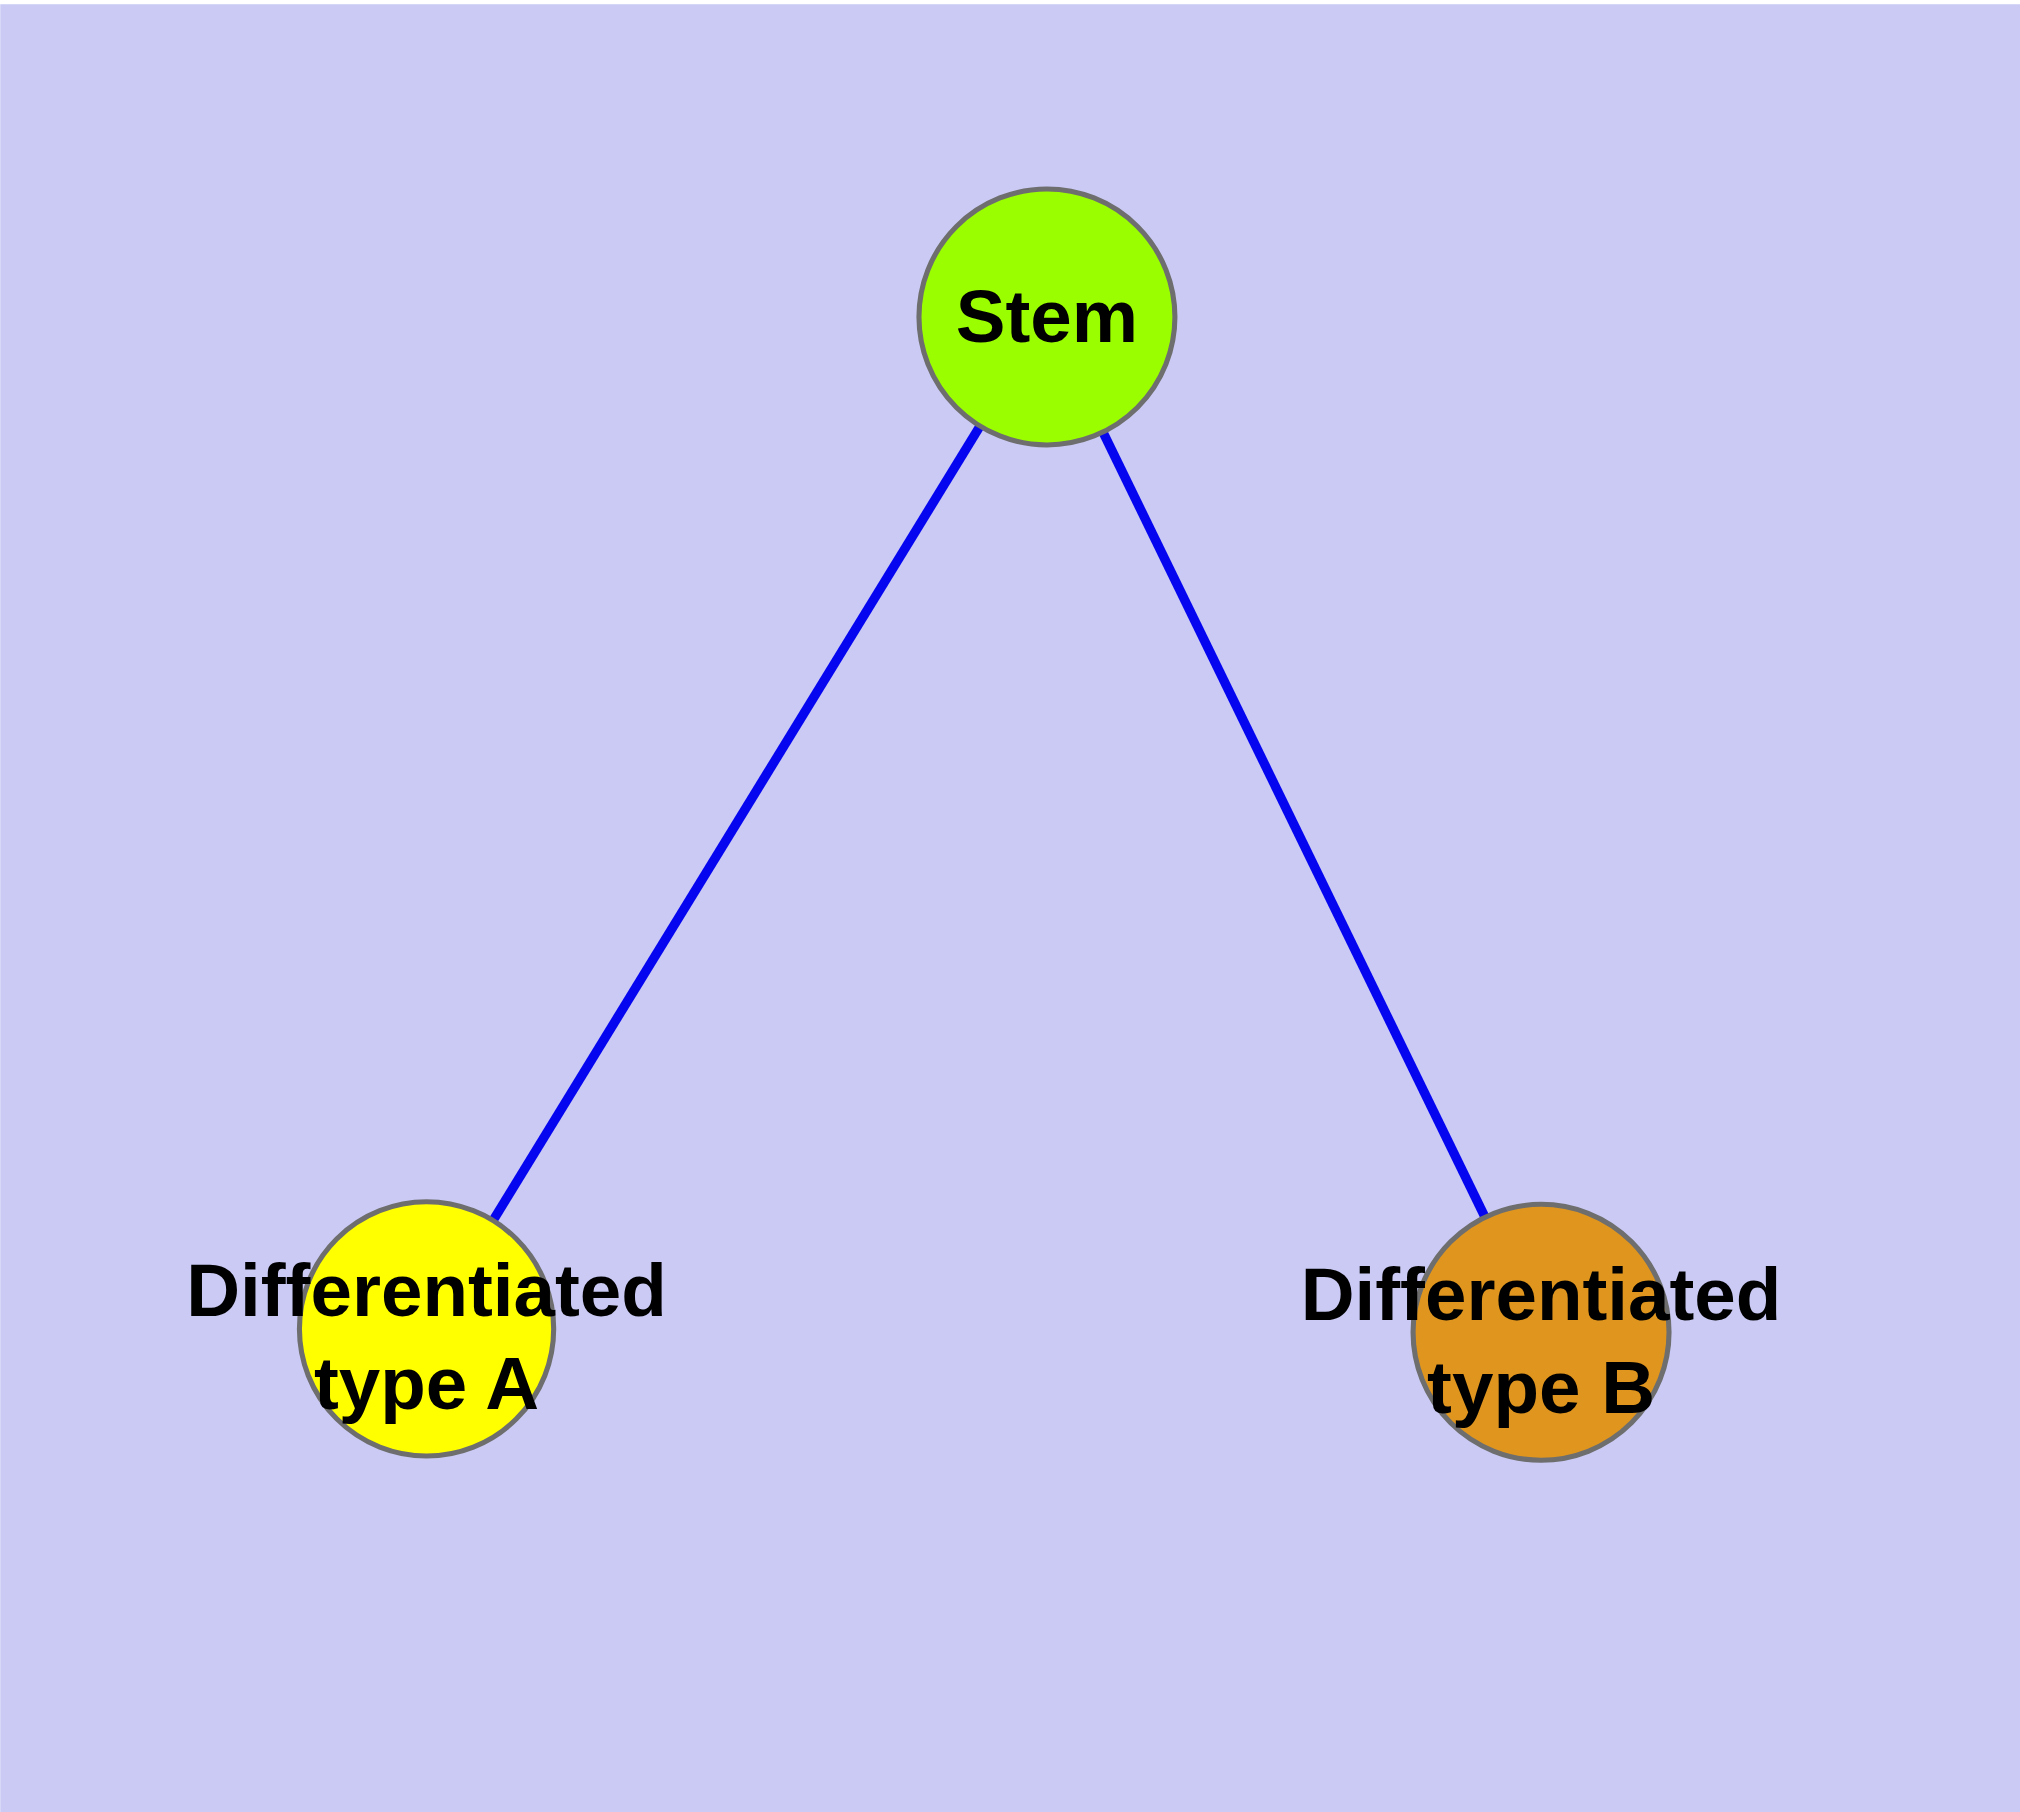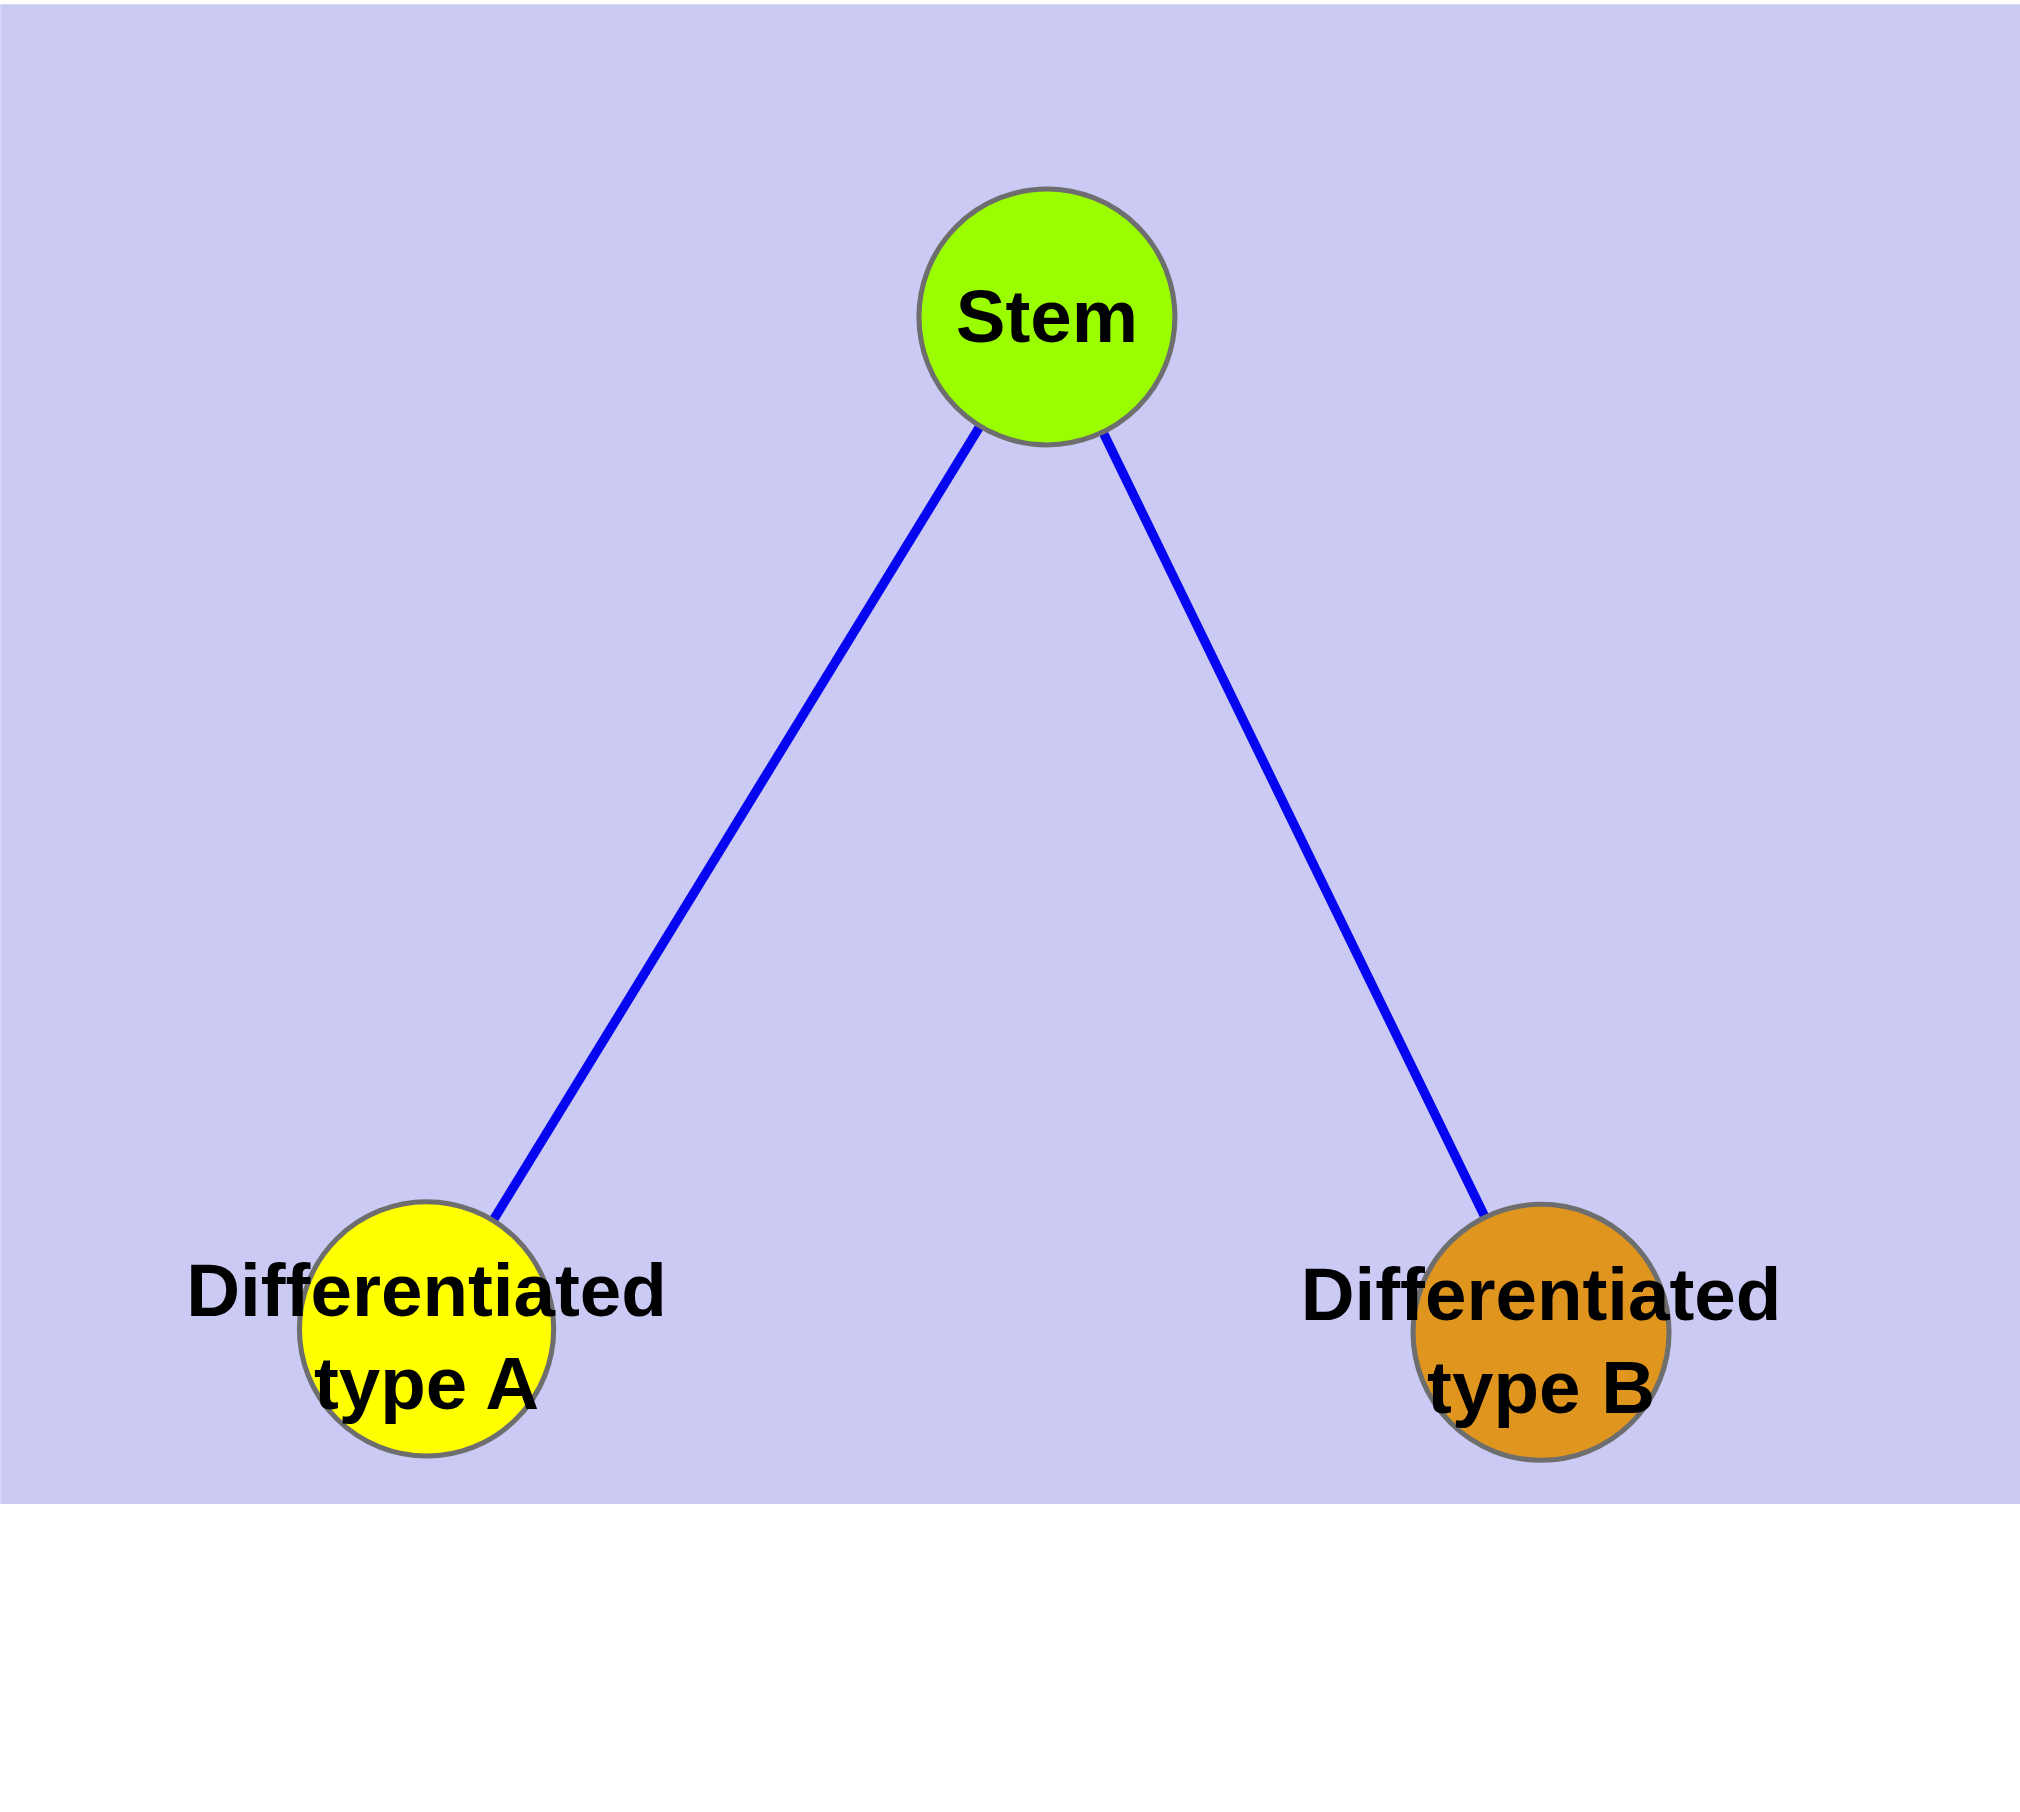--- a/index.html
+++ b/index.html
@@ -3,21 +3,21 @@
 <meta charset="utf-8">
 <style>
   html, body {
     margin: 0;
     padding: 0;
     background: #ffffff;
   }
   .stage {
     position: relative;
     width: 2021px;
-    height: 1504px;
+    height: 1812px;
     overflow: hidden;
     background: #ffffff;
   }
   .stage svg {
     display: block;
     width: 2021px;
     height: 1812px;
   }
   .node-label {
     font-family: "Liberation Sans", sans-serif;

